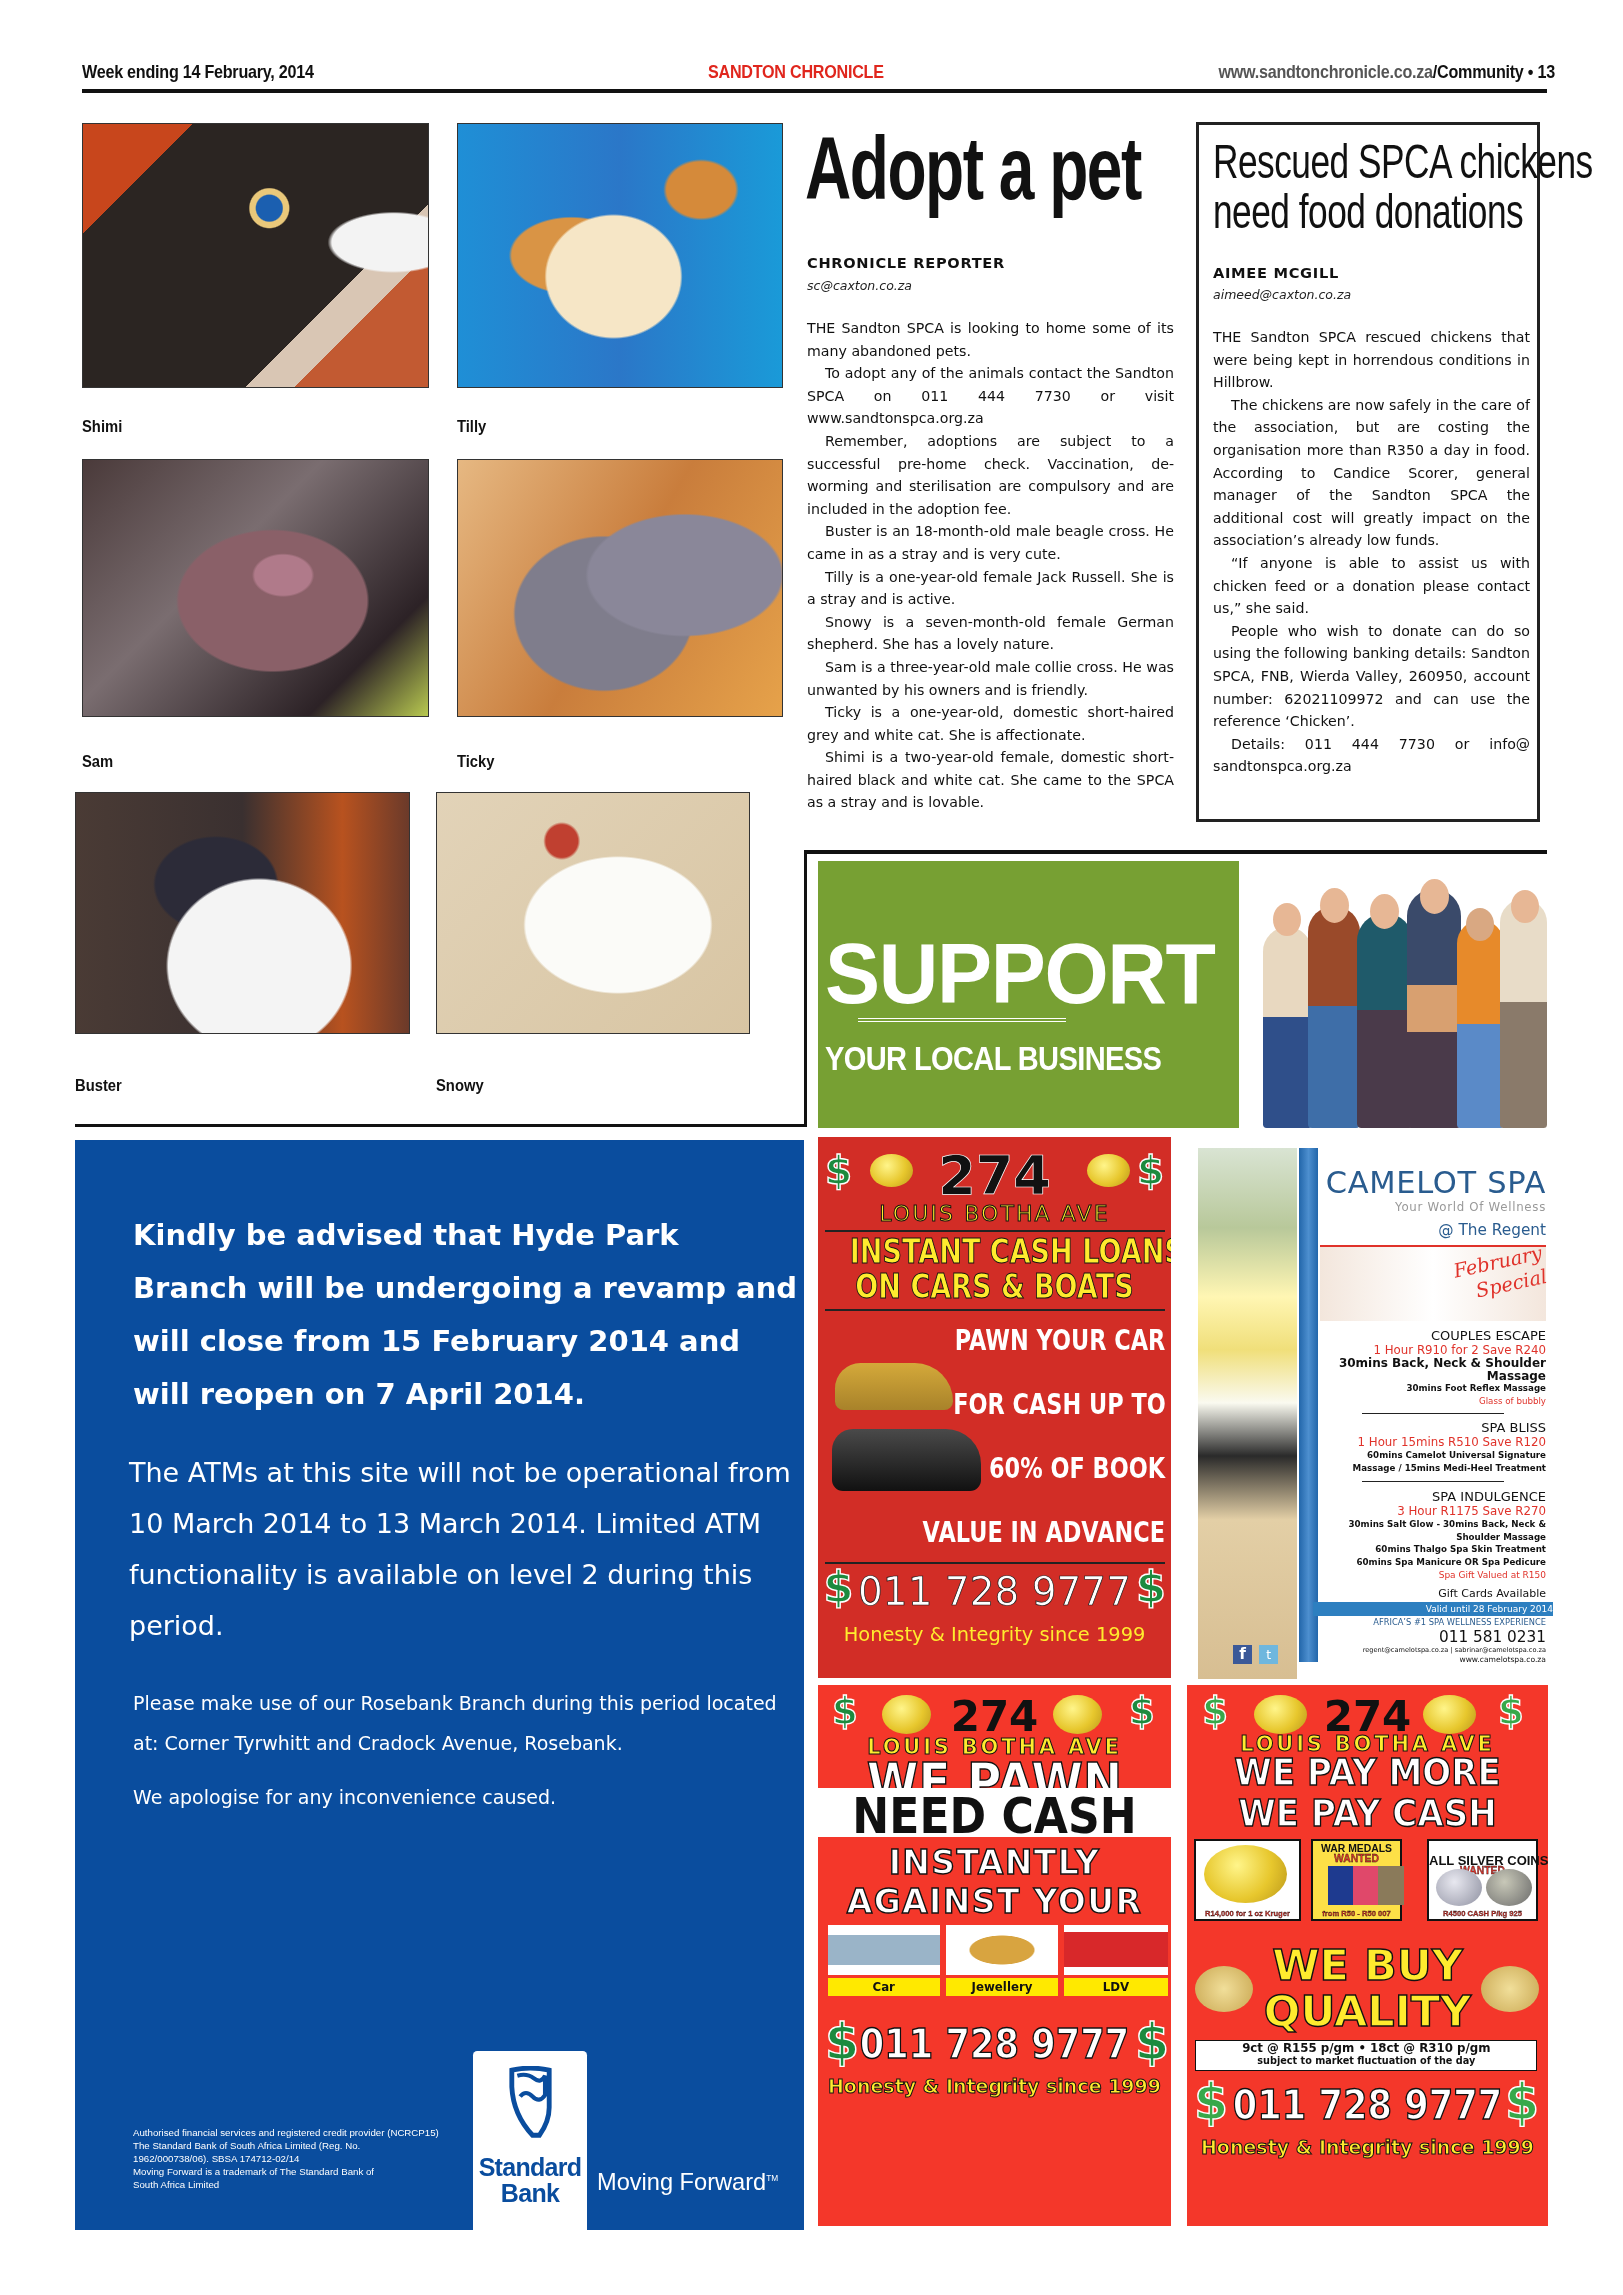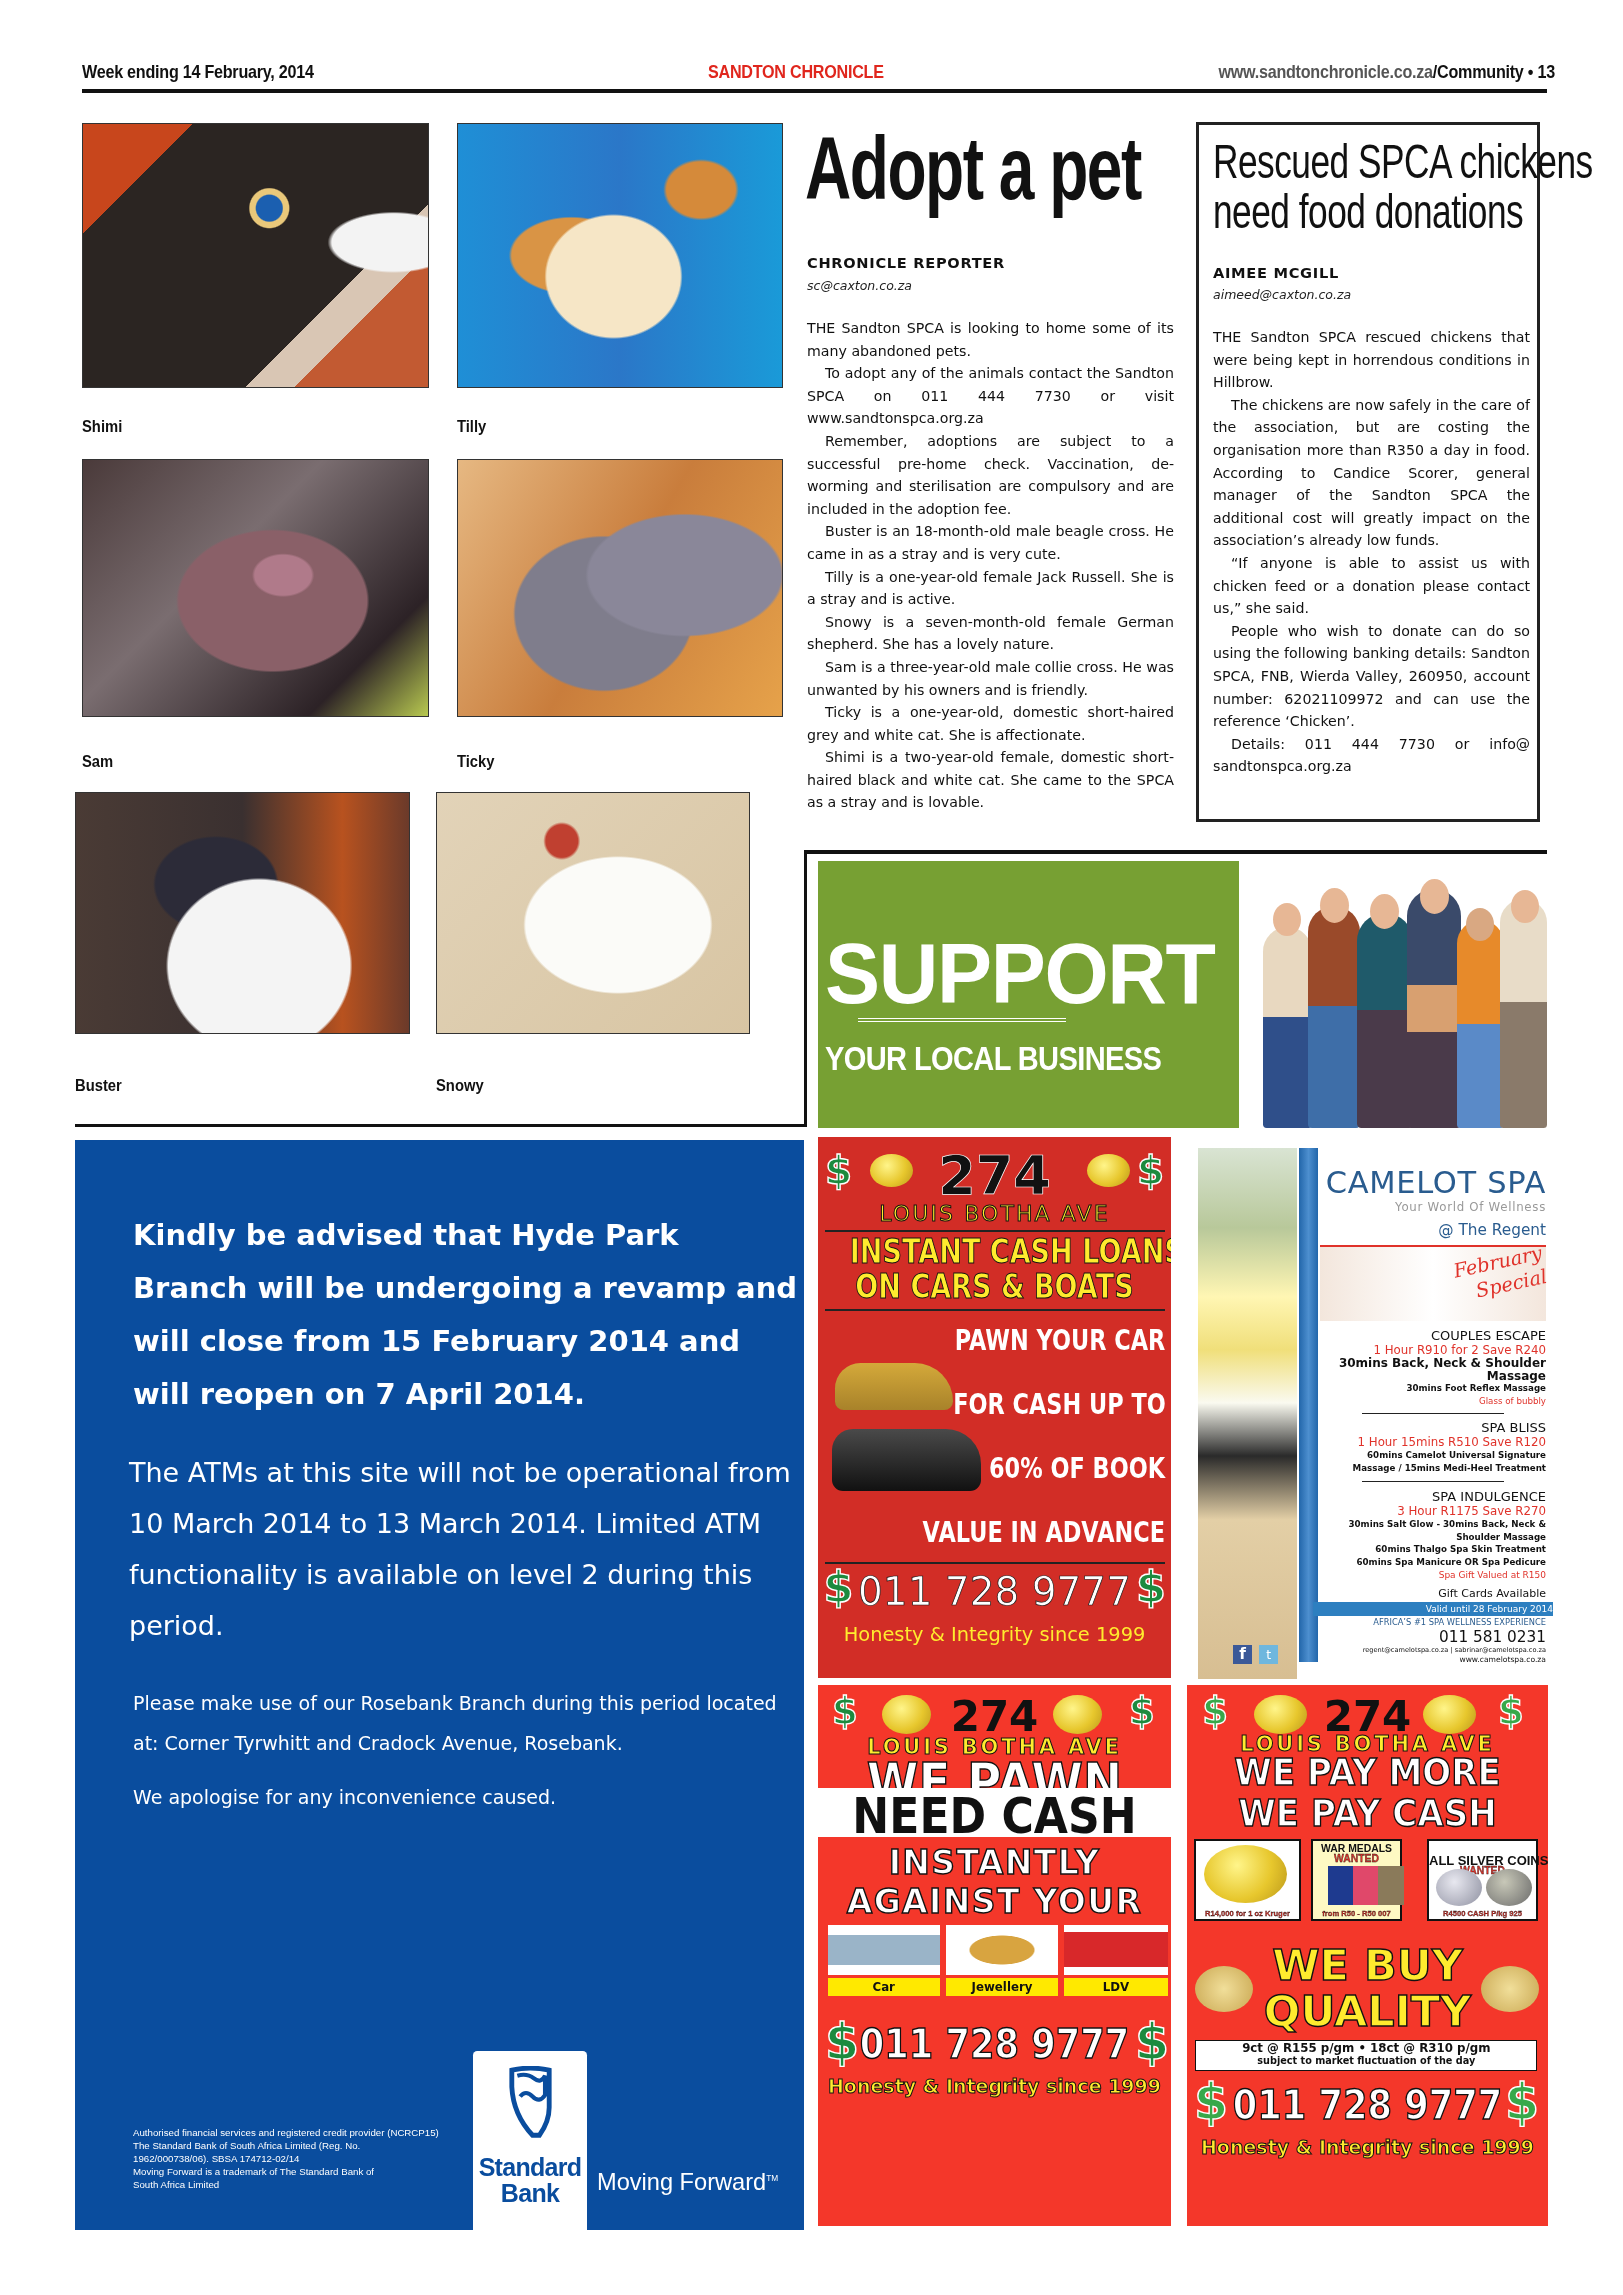--- a/index.html
+++ b/index.html
@@ -296,21 +296,21 @@
   <div class="coin" style="left:236px;top:9.7px;width:53px;height:39px"></div>
   <div class="dollar" style="left:311px;top:8.3px;font-size:37px;color:#38a84a">$</div>
   <div class="ctr outline-yellow" style="top:47px;font-size:21px;letter-spacing:2.8px;font-family:'DejaVu Sans',sans-serif">LOUIS BOTHA AVE</div>
   <div class="ctr outline-white" style="top:67px;font-size:37px;line-height:42px;font-family:'DejaVu Sans',sans-serif;transform:scaleX(0.92)">WE PAY MORE</div>
   <div class="ctr outline-white" style="top:108px;font-size:37px;line-height:42px;font-family:'DejaVu Sans',sans-serif;transform:scaleX(0.92)">WE PAY CASH</div>
 
   <div class="abs" style="left:7px;top:154px;width:107px;height:82px;background:#fff;border:2.1px solid #111">
     <div class="coin" style="left:8.3px;top:4.2px;width:83px;height:58px"></div>
     <div style="position:absolute;left:0;bottom:1.4px;width:100%;text-align:center;font-size:7.6px;color:#e0322a;-webkit-text-stroke:0.3px #111;font-family:'Liberation Sans',sans-serif">R14,000 for 1 oz Kruger</div>
   </div>
-  <div class="abs" style="left:124px;top:154px;width:91px;height:82px;background:#fef9c3;border:2.1px solid #111">
+  <div class="abs" style="left:124px;top:154px;width:91px;height:82px;background:#fde047;border:2.1px solid #111">
     <div style="text-align:center;font-size:10.4px;color:#111;font-family:'Liberation Sans',sans-serif;line-height:10.4px;margin-top:2.8px">WAR MEDALS</div>
     <div style="text-align:center;font-size:10.4px;color:#e0322a;-webkit-text-stroke:0.3px #111;line-height:10.4px">WANTED</div>
     <div style="position:absolute;left:15.3px;top:25px;width:76px;height:39px;background:linear-gradient(90deg,#1e3a8f 0 33%,#e0486a 33% 66%,#8a7a5a 66%)"></div>
     <div style="position:absolute;left:0;bottom:1.4px;width:100%;text-align:center;font-size:7.6px;color:#e0322a;-webkit-text-stroke:0.3px #111;font-family:'Liberation Sans',sans-serif">from R50 - R50 007</div>
   </div>
   <div class="abs" style="left:240px;top:154px;width:111px;height:82px;background:#fff;border:2.1px solid #111">
     <div style="text-align:right;font-size:13px;color:#111;font-family:'Liberation Sans',sans-serif;line-height:10.4px;margin-top:15px;white-space:nowrap">ALL SILVER COINS</div>
     <div style="text-align:center;font-size:10.4px;color:#e0322a;-webkit-text-stroke:0.3px #111;line-height:10.4px">WANTED</div>
     <div style="position:absolute;left:7px;top:28px;width:46px;height:37px;border-radius:50%;background:radial-gradient(circle at 40% 35%,#e8e8f0,#8e90a0)"></div>
     <div style="position:absolute;left:57px;top:28px;width:46px;height:37px;border-radius:50%;background:radial-gradient(circle at 40% 35%,#c8c8b8,#6a6a6a)"></div>

